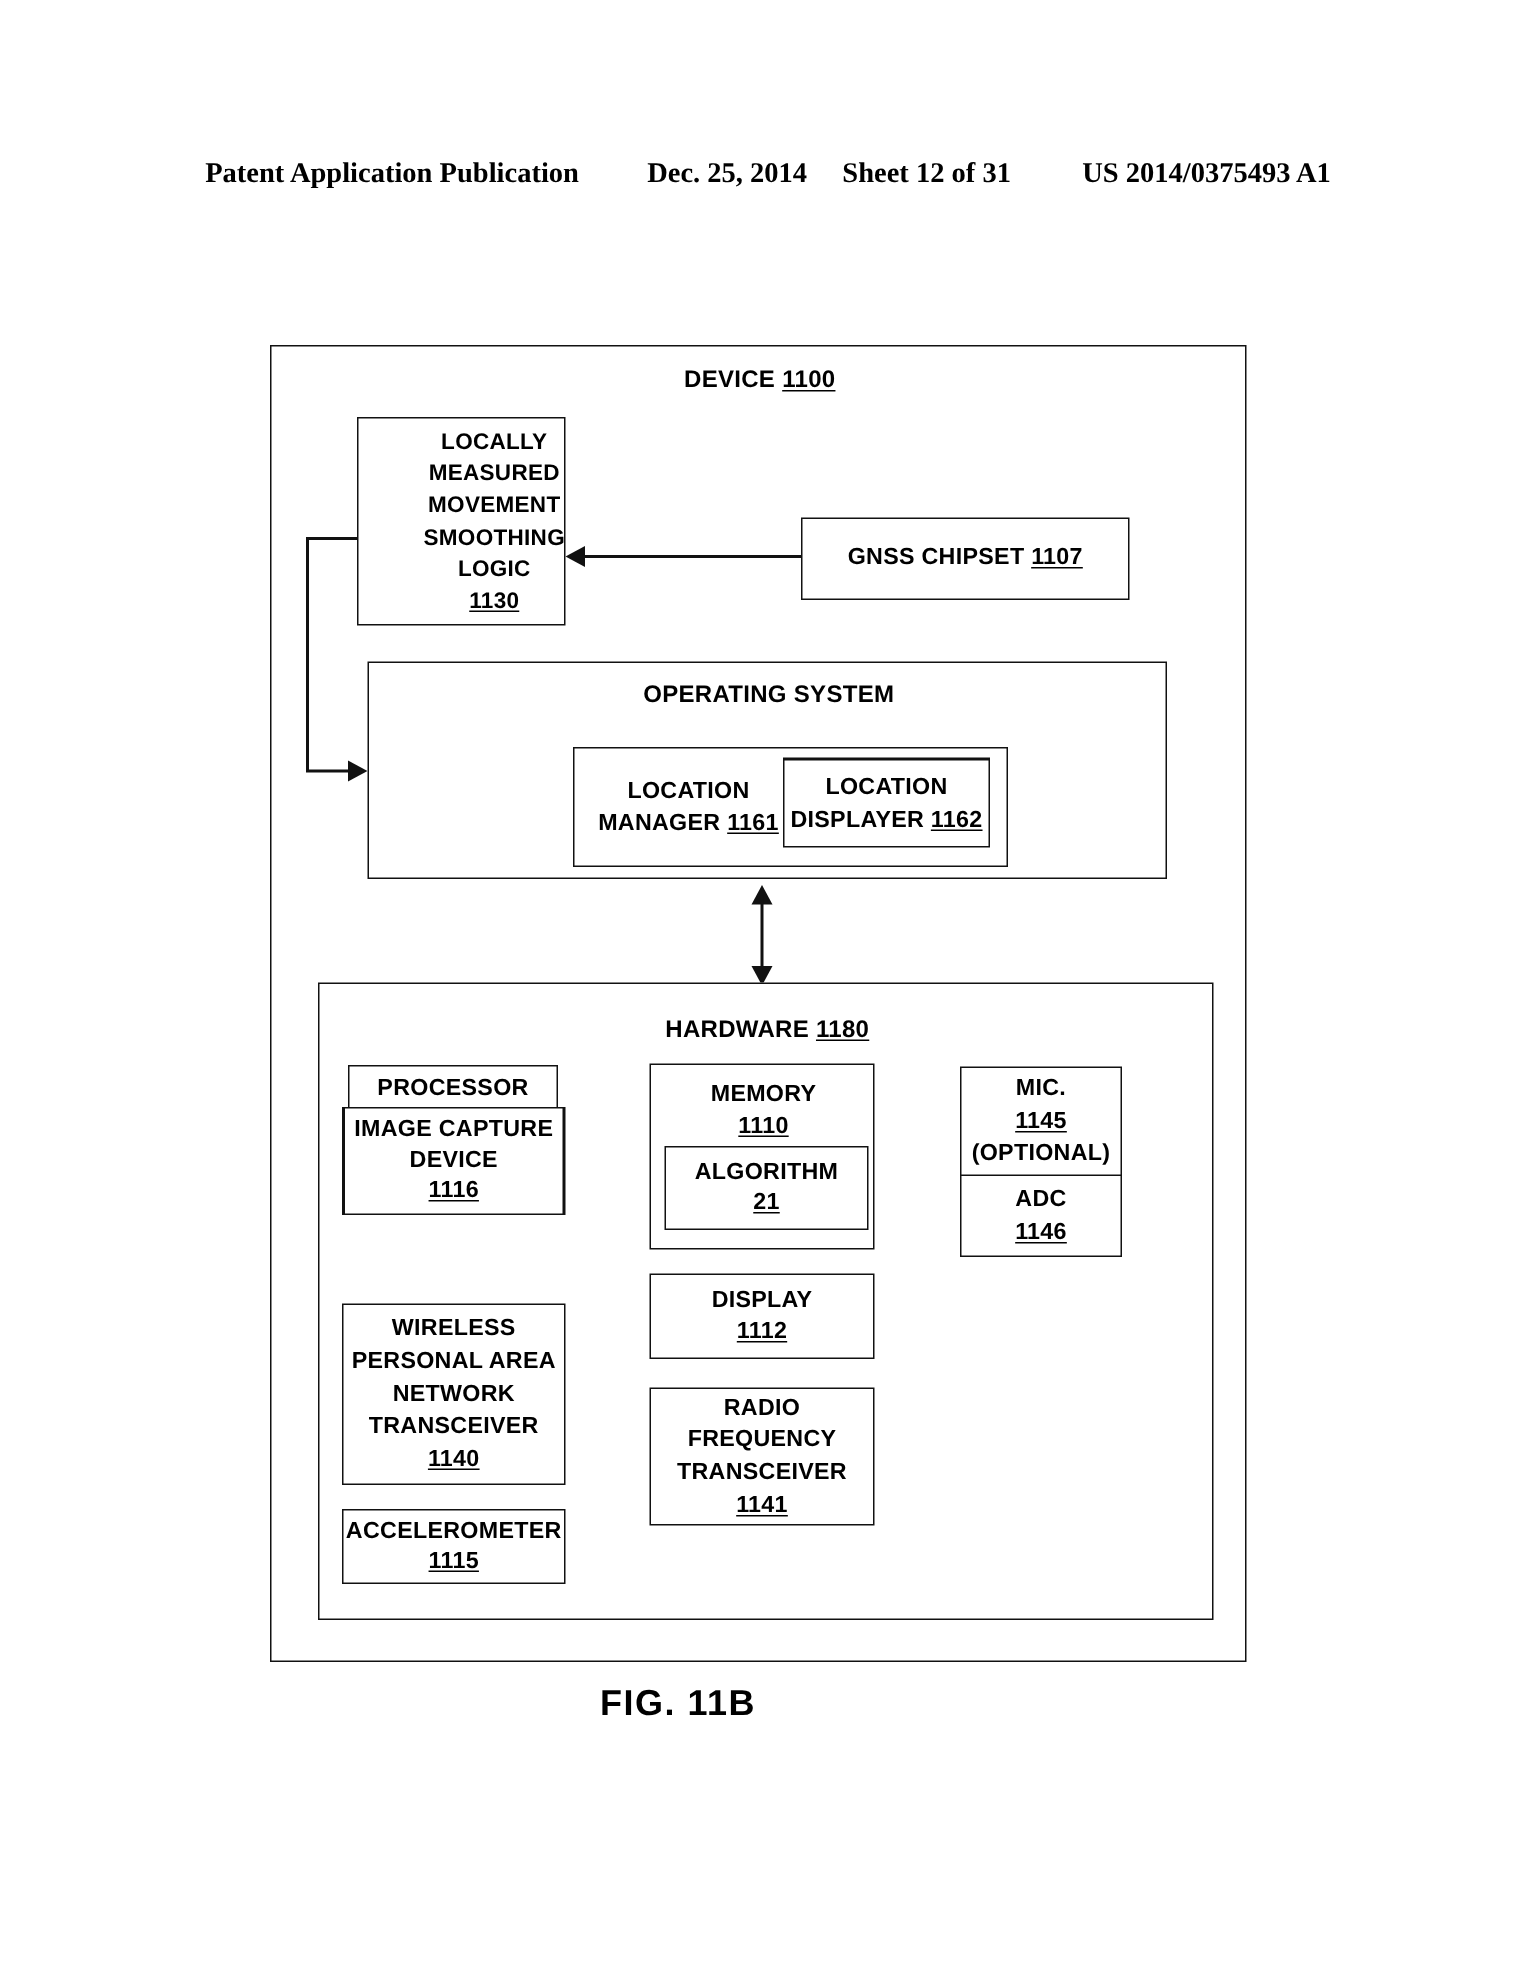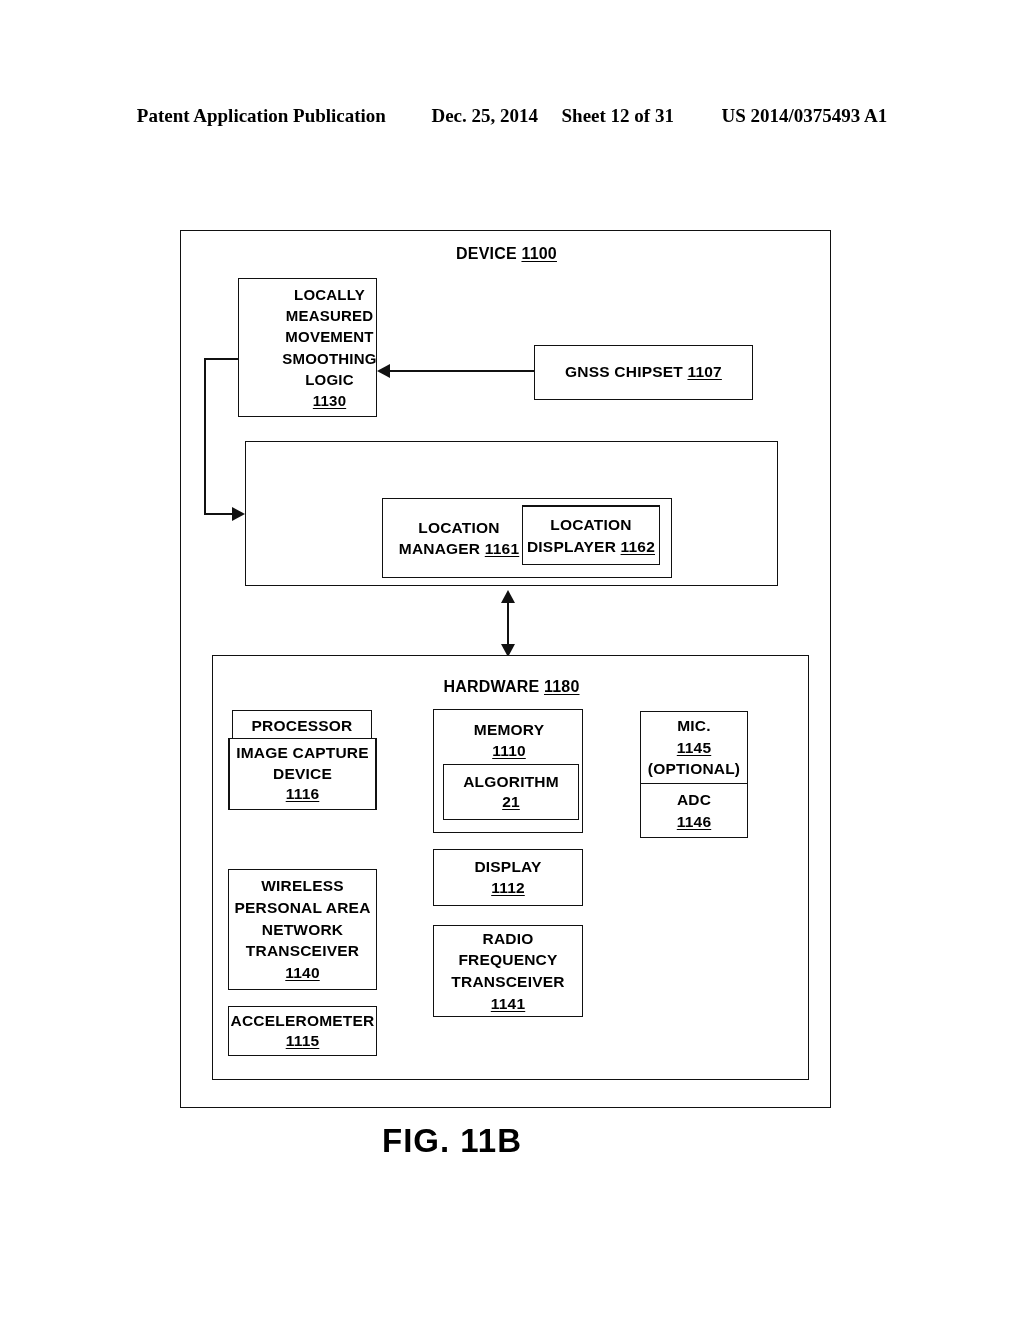--- a/index.html
+++ b/index.html
@@ -37,21 +37,21 @@
 
   
   .fig-caption {
     position: absolute;
     left: 0;
     top: 1122px;
     width: 904px;
     text-align: center;
     font-family: "Liberation Sans", sans-serif;
     font-weight: bold;
-    font-size: 33px;
+    font-size: 24px;
     letter-spacing: 1px;
   }
 
   
   .box {
     position: absolute;
     box-sizing: border-box;
     border: 1.6px solid #111;
     background: #ffffff;
     display: flex;
@@ -270,20 +270,21 @@
 <div class="conn conn-h" style="left:390px; top:370px; width:144px;"></div>
 <div class="arrowhead arrow-left" style="left:377px; top:364px;"></div>
 
 <div class="conn conn-h" style="left:204px; top:358px; width:34px;"></div>
 <div class="conn conn-v" style="left:204px; top:358px; height:156px;"></div>
 <div class="conn conn-h" style="left:204px; top:513px; width:29px;"></div>
 <div class="arrowhead arrow-right" style="left:232px; top:507px;"></div>
 
 <div class="box titled" id="os-box">
   <div id="os-title">
+    <div>OPERATING SYSTEM</div>
   </div>
 </div>
 
 <div class="box thin" id="location-manager-box">
   <div id="location-manager-text">
     <div>LOCATION</div>
     <div>
       <span>MANAGER</span>
       <span class="ul">1161</span>
     </div>

